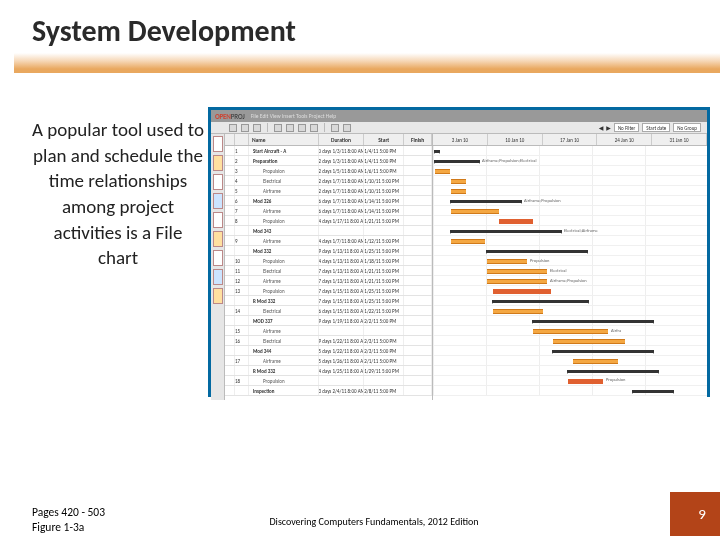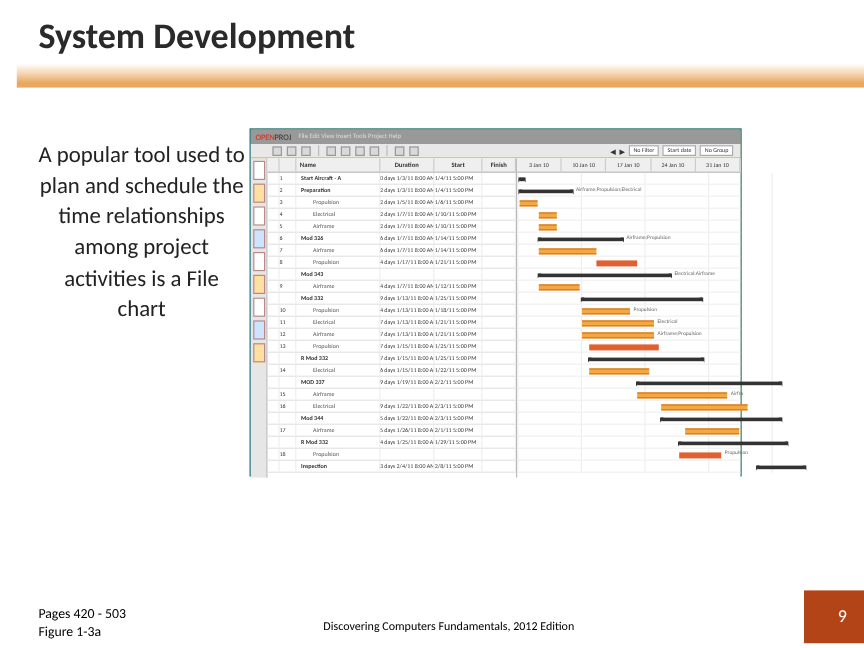--- a/index.html
+++ b/index.html
@@ -3,21 +3,21 @@
 <meta charset="utf-8">
 <style>
   * { box-sizing: border-box; margin: 0; padding: 0; }
   html, body { width: 720px; height: 540px; font-family: Calibri, Arial, sans-serif; background: #fff; overflow: hidden; }
   .slide { width: 720px; height: 540px; position: relative; margin-left: 14px; }
   .title-bar { padding: 12px 18px 4px; }
   .title { font-size: 30px; font-weight: 700; color: #2a2a2a; }
   .accent-bar { height: 20px; background: linear-gradient(#fff 0%, #f6d7b6 40%, #e9a85f 80%); }
   .body { display: flex; padding: 34px 10px 0 18px; gap: 4px; }
   .left-col { width: 172px; text-align: center; font-size: 19px; line-height: 1.35; color: #222; padding-top: 10px; }
-  .figure { width: 410px; height: 290px; background: #fde047; border: 1px solid #0369a1; position: relative; font-size: 6px; color: #333; }
+  .figure { width: 502px; height: 290px; background: #3b82f6; border: 3px solid #0369a1; position: relative; font-size: 6px; color: #333; }
   .app-titlebar { height: 12px; background: #999; display: flex; align-items: center; padding-left: 4px; }
   .app-titlebar .logo-open { color: #c43; font-weight: 700; font-size: 7px; letter-spacing: -0.2px; }
   .app-titlebar .logo-proj { color: #333; font-weight: 400; font-size: 7px; }
   .menu { font-size: 5.5px; color: #ddd; margin-left: 6px; }
   .app-toolbar { height: 12px; background: #e8e8e8; border-bottom: 1px solid #bbb; display: flex; align-items: center; padding-left: 18px; gap: 4px; }
   .tb-ico { width: 8px; height: 8px; background: #d9d9d9; border: 1px solid #999; }
   .tb-sep { width: 1px; height: 9px; background: #bbb; margin: 0 2px; }
   .tb-nav { display: flex; align-items: center; gap: 3px; margin-left: auto; margin-right: 6px; }
   .tb-field { height: 9px; background: #fff; border: 1px solid #aaa; font-size: 5px; display: inline-flex; align-items: center; padding: 0 3px; }
   .gantt-area { display: flex; height: 266px; }

